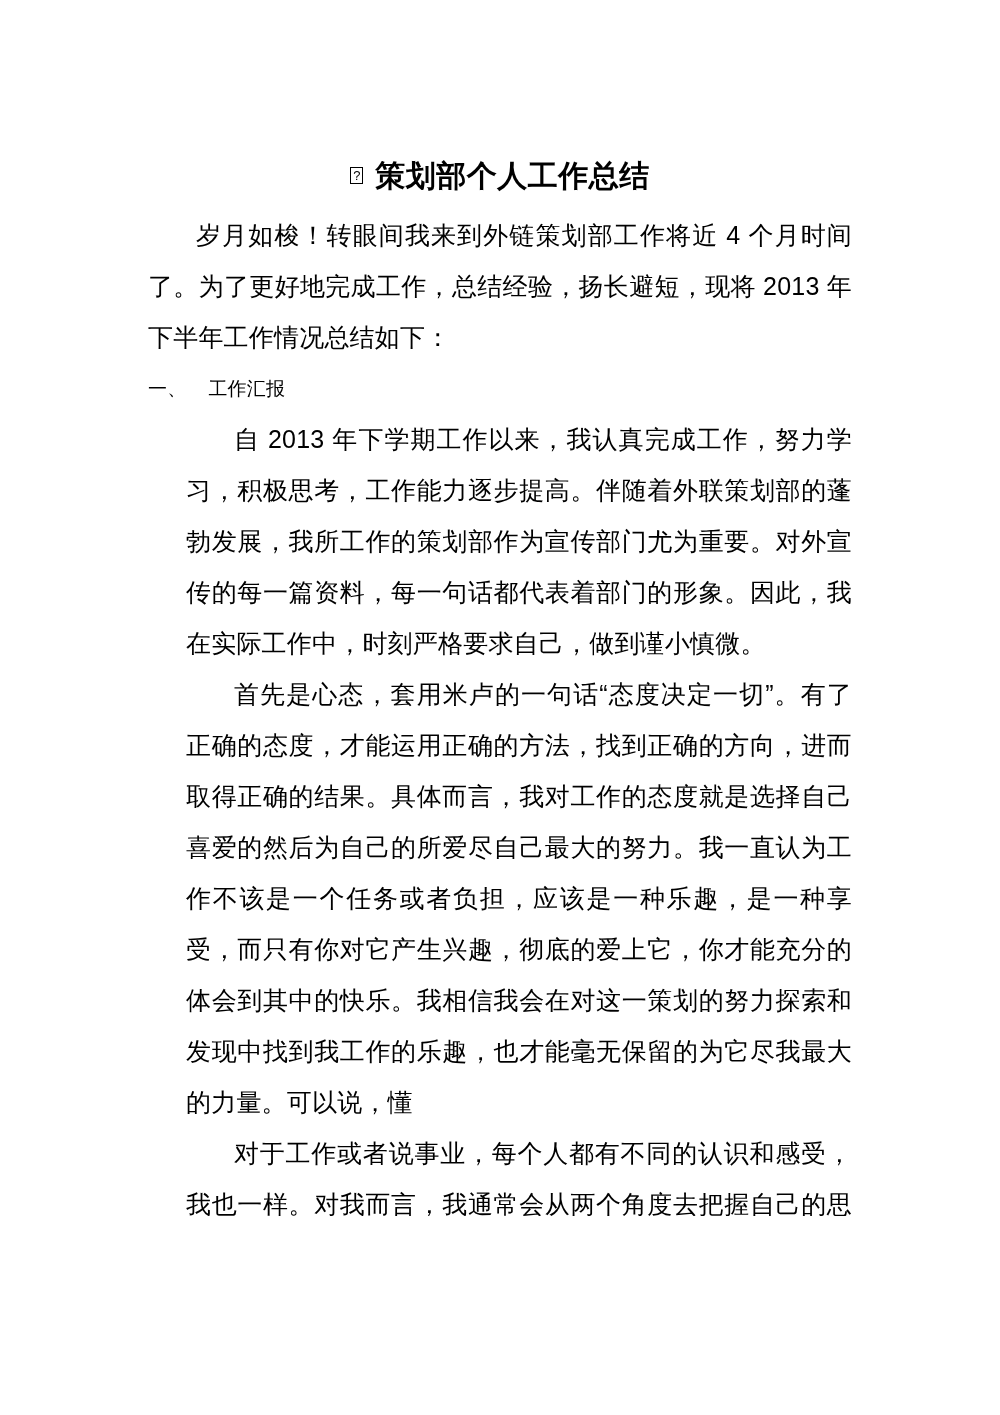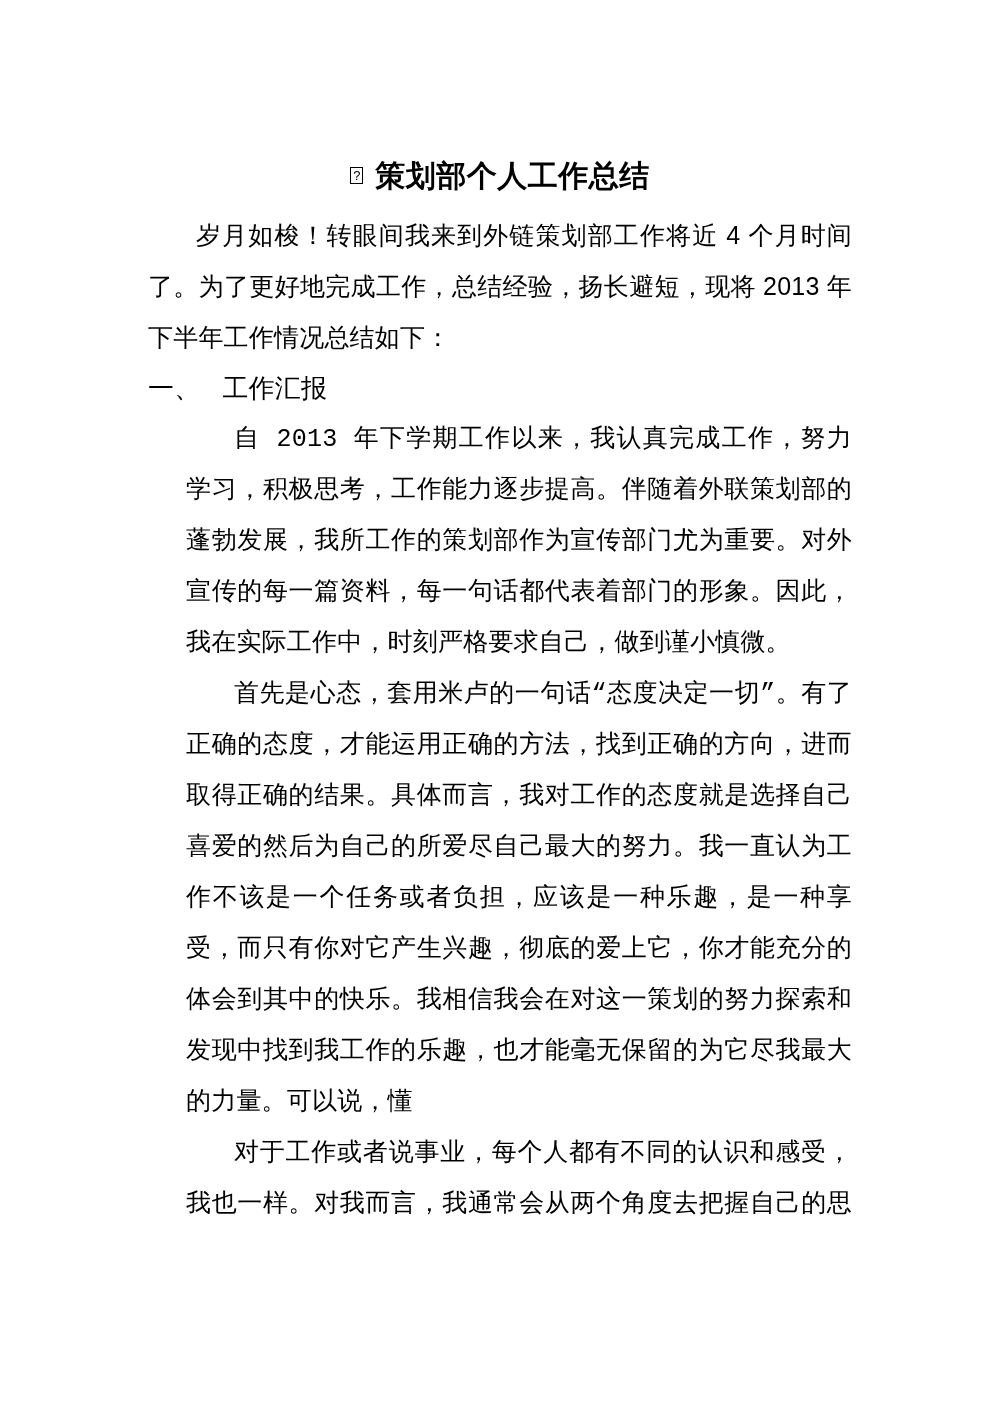--- a/index.html
+++ b/index.html
@@ -58,38 +58,37 @@
     margin: 0;
     letter-spacing: 0.2px;
     word-break: break-all;
   }
   .para.indent2 {
     text-indent: 48px;
   }
 
   
   .section-heading {
-    font-size: 26px;
+    font-size: 19px;
     line-height: 51px;
     margin: 0;
     letter-spacing: 0.2px;
     white-space: nowrap;
   }
   .section-heading .num {
     margin-right: 22px;
   }
 
   
   .block {
     margin-left: 38px;
     width: 666px;
   }
   .block .para {
     width: 666px;
-    font-family: Liberation Mono, monospace;
   }
 </style>
 </head>
 <body>
 
 <div class="page">
   <div class="doc-body">
 
     <h1 class="doc-title"><span class="tofu">?</span><span>策划部个人工作总结</span></h1>
 

